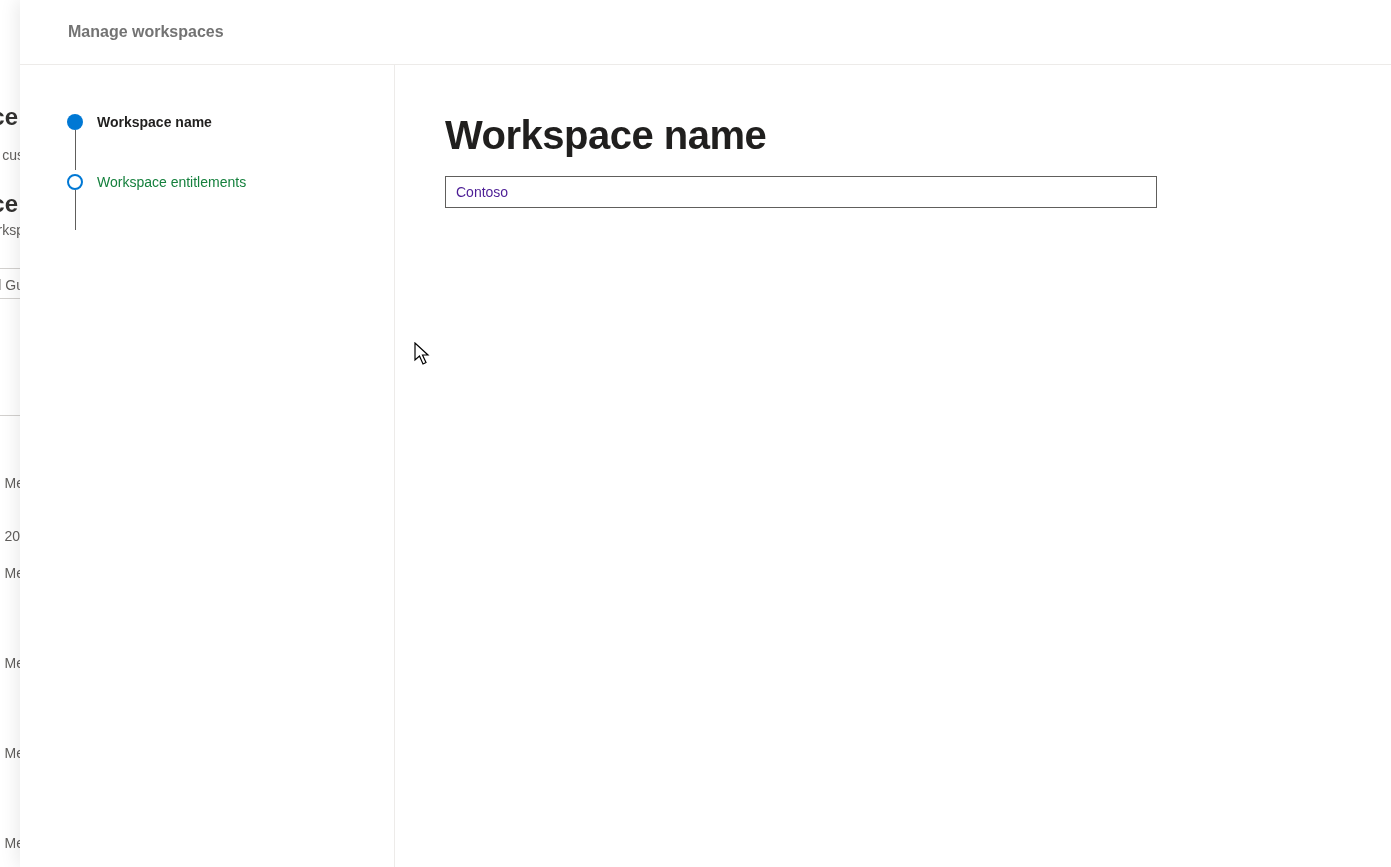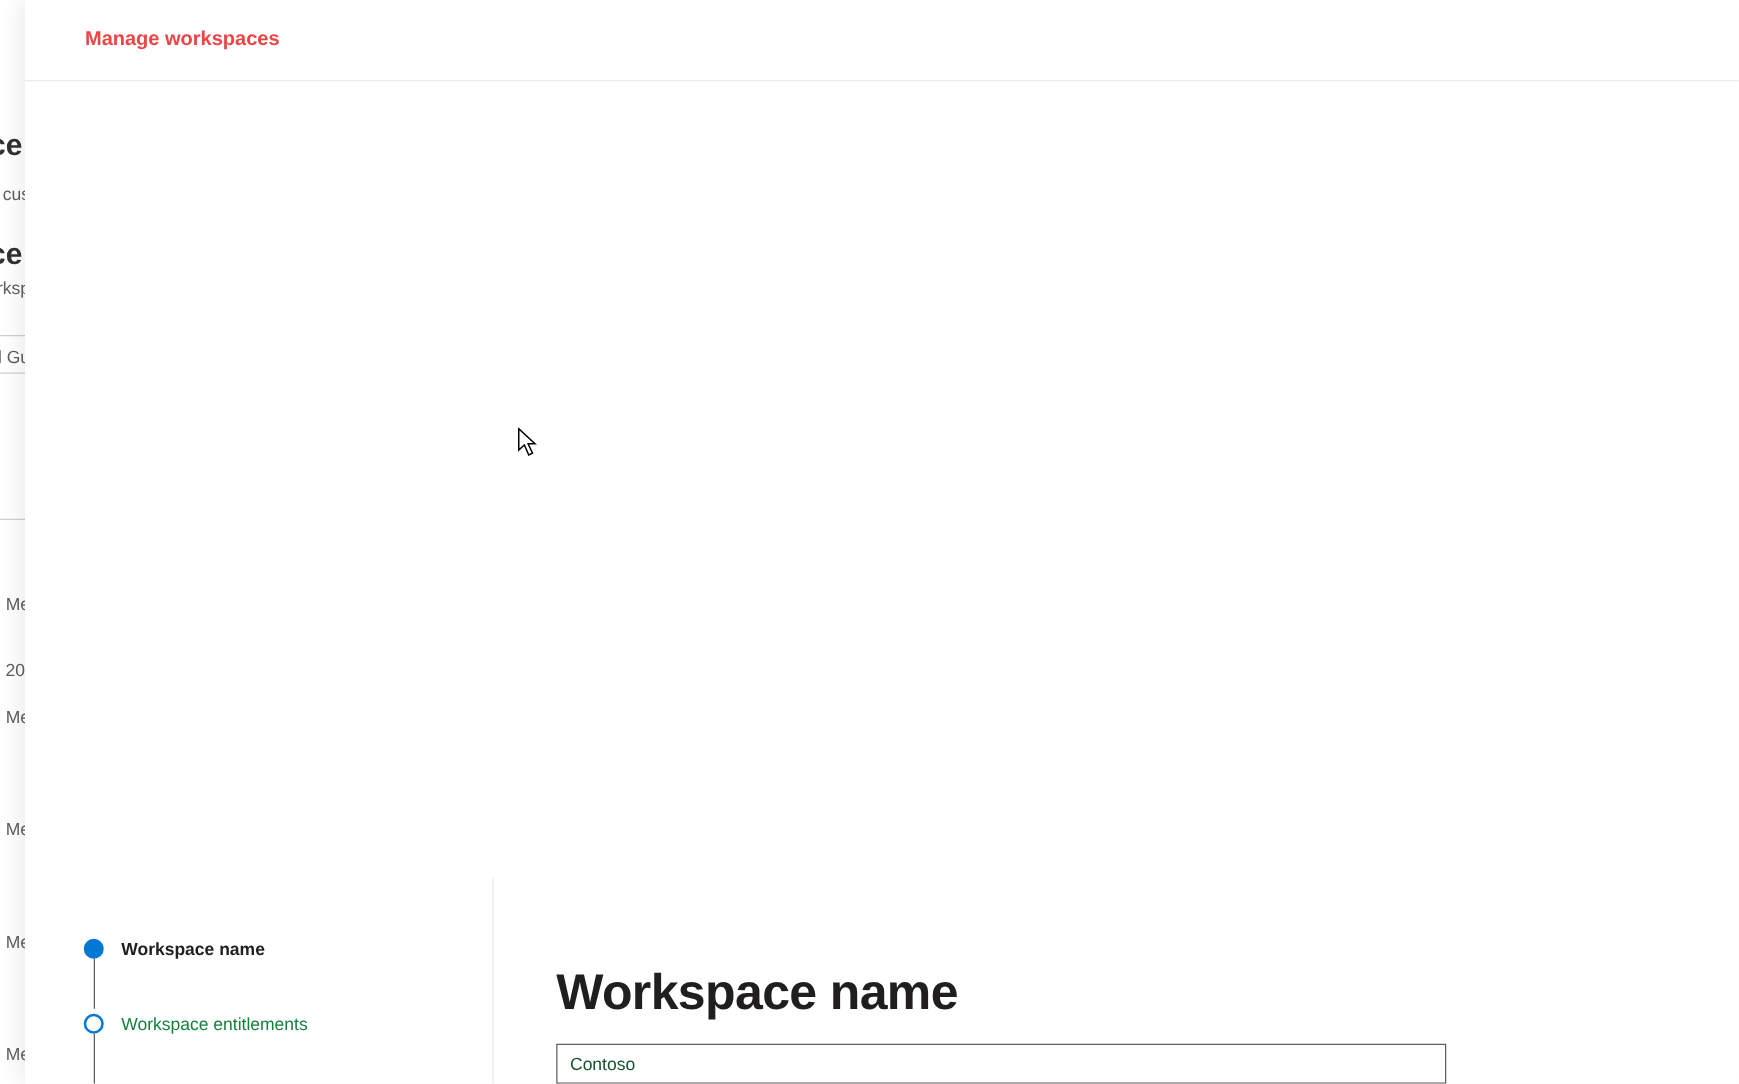--- a/index.html
+++ b/index.html
@@ -62,27 +62,26 @@
       height: 65px;
       border-bottom: 1px solid #edebe9;
       display: flex;
       align-items: center;
       padding-left: 48px;
     }
     
     .modal-header-title {
       font-size: 16px;
       font-weight: 600;
-      color: #ef4444;
+      color: #737373;
     }
     
     .modal-body {
       flex: 1;
       display: flex;
-      align-items: flex-end;
     }
     
     .step-nav {
       width: 375px;
       border-right: 1px solid #edebe9;
       padding-top: 45px;
       padding-left: 47px;
     }
     
     .step-item {
@@ -150,21 +149,21 @@
       letter-spacing: -0.5px;
     }
     
     .text-input {
       width: 712px;
       height: 32px;
       border: 1px solid #605e5c;
       padding: 0 10px;
       font-size: 14px;
       font-family: inherit;
-      color: #14532d;
+      color: #4c1d95;
       outline: none;
     }
     
     .cursor-icon {
       position: absolute;
       left: 414px;
       top: 342px;
       pointer-events: none;
       z-index: 100;
     }

